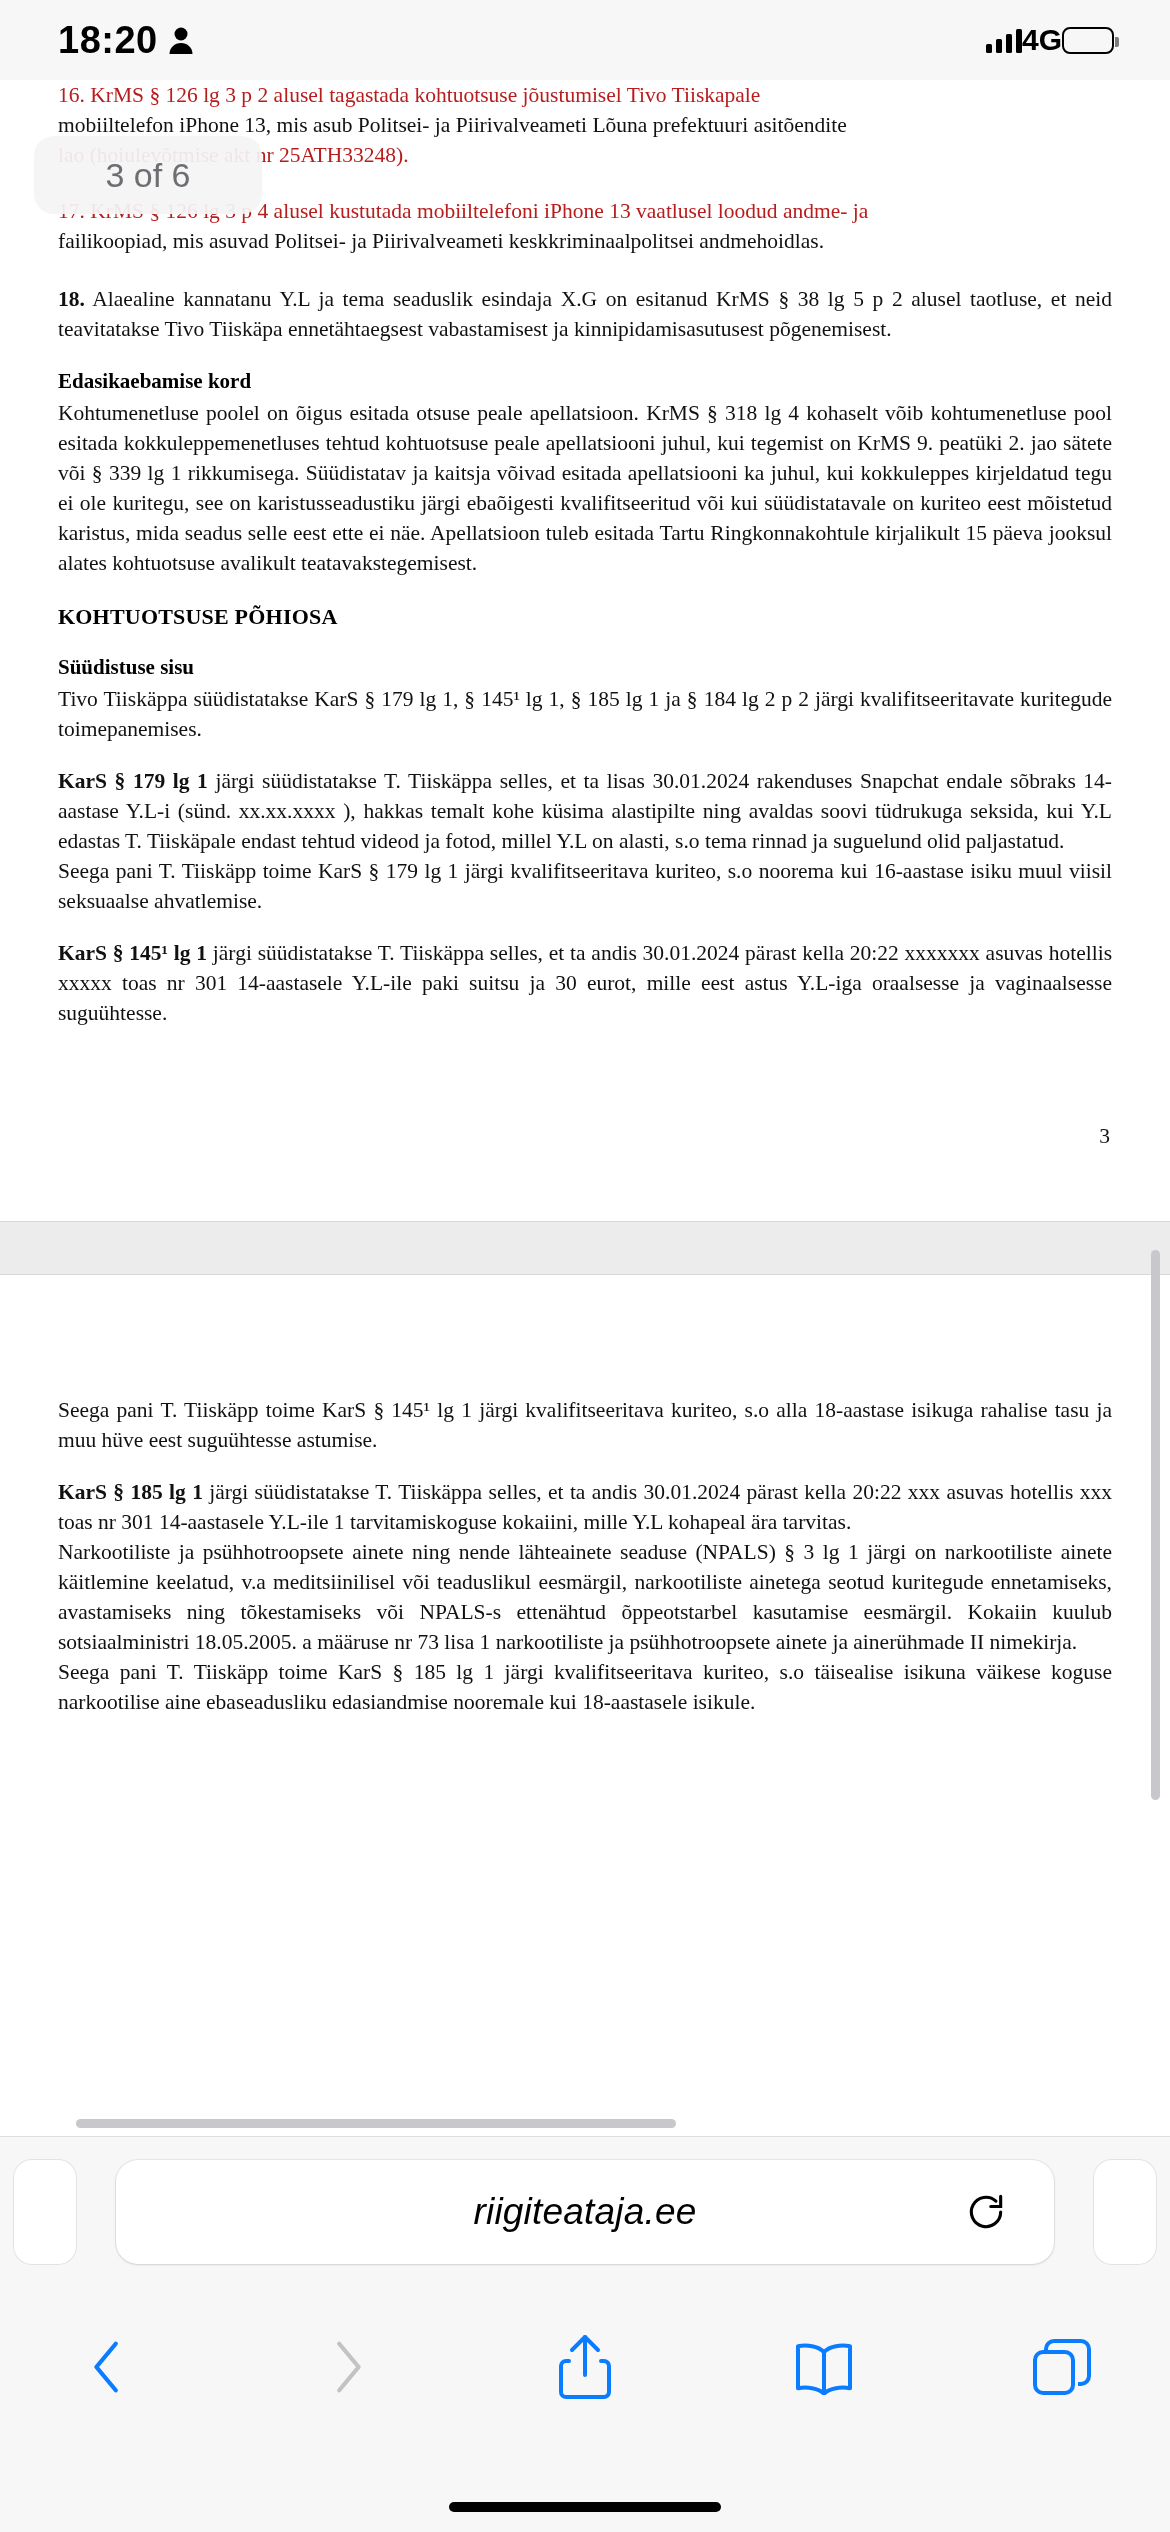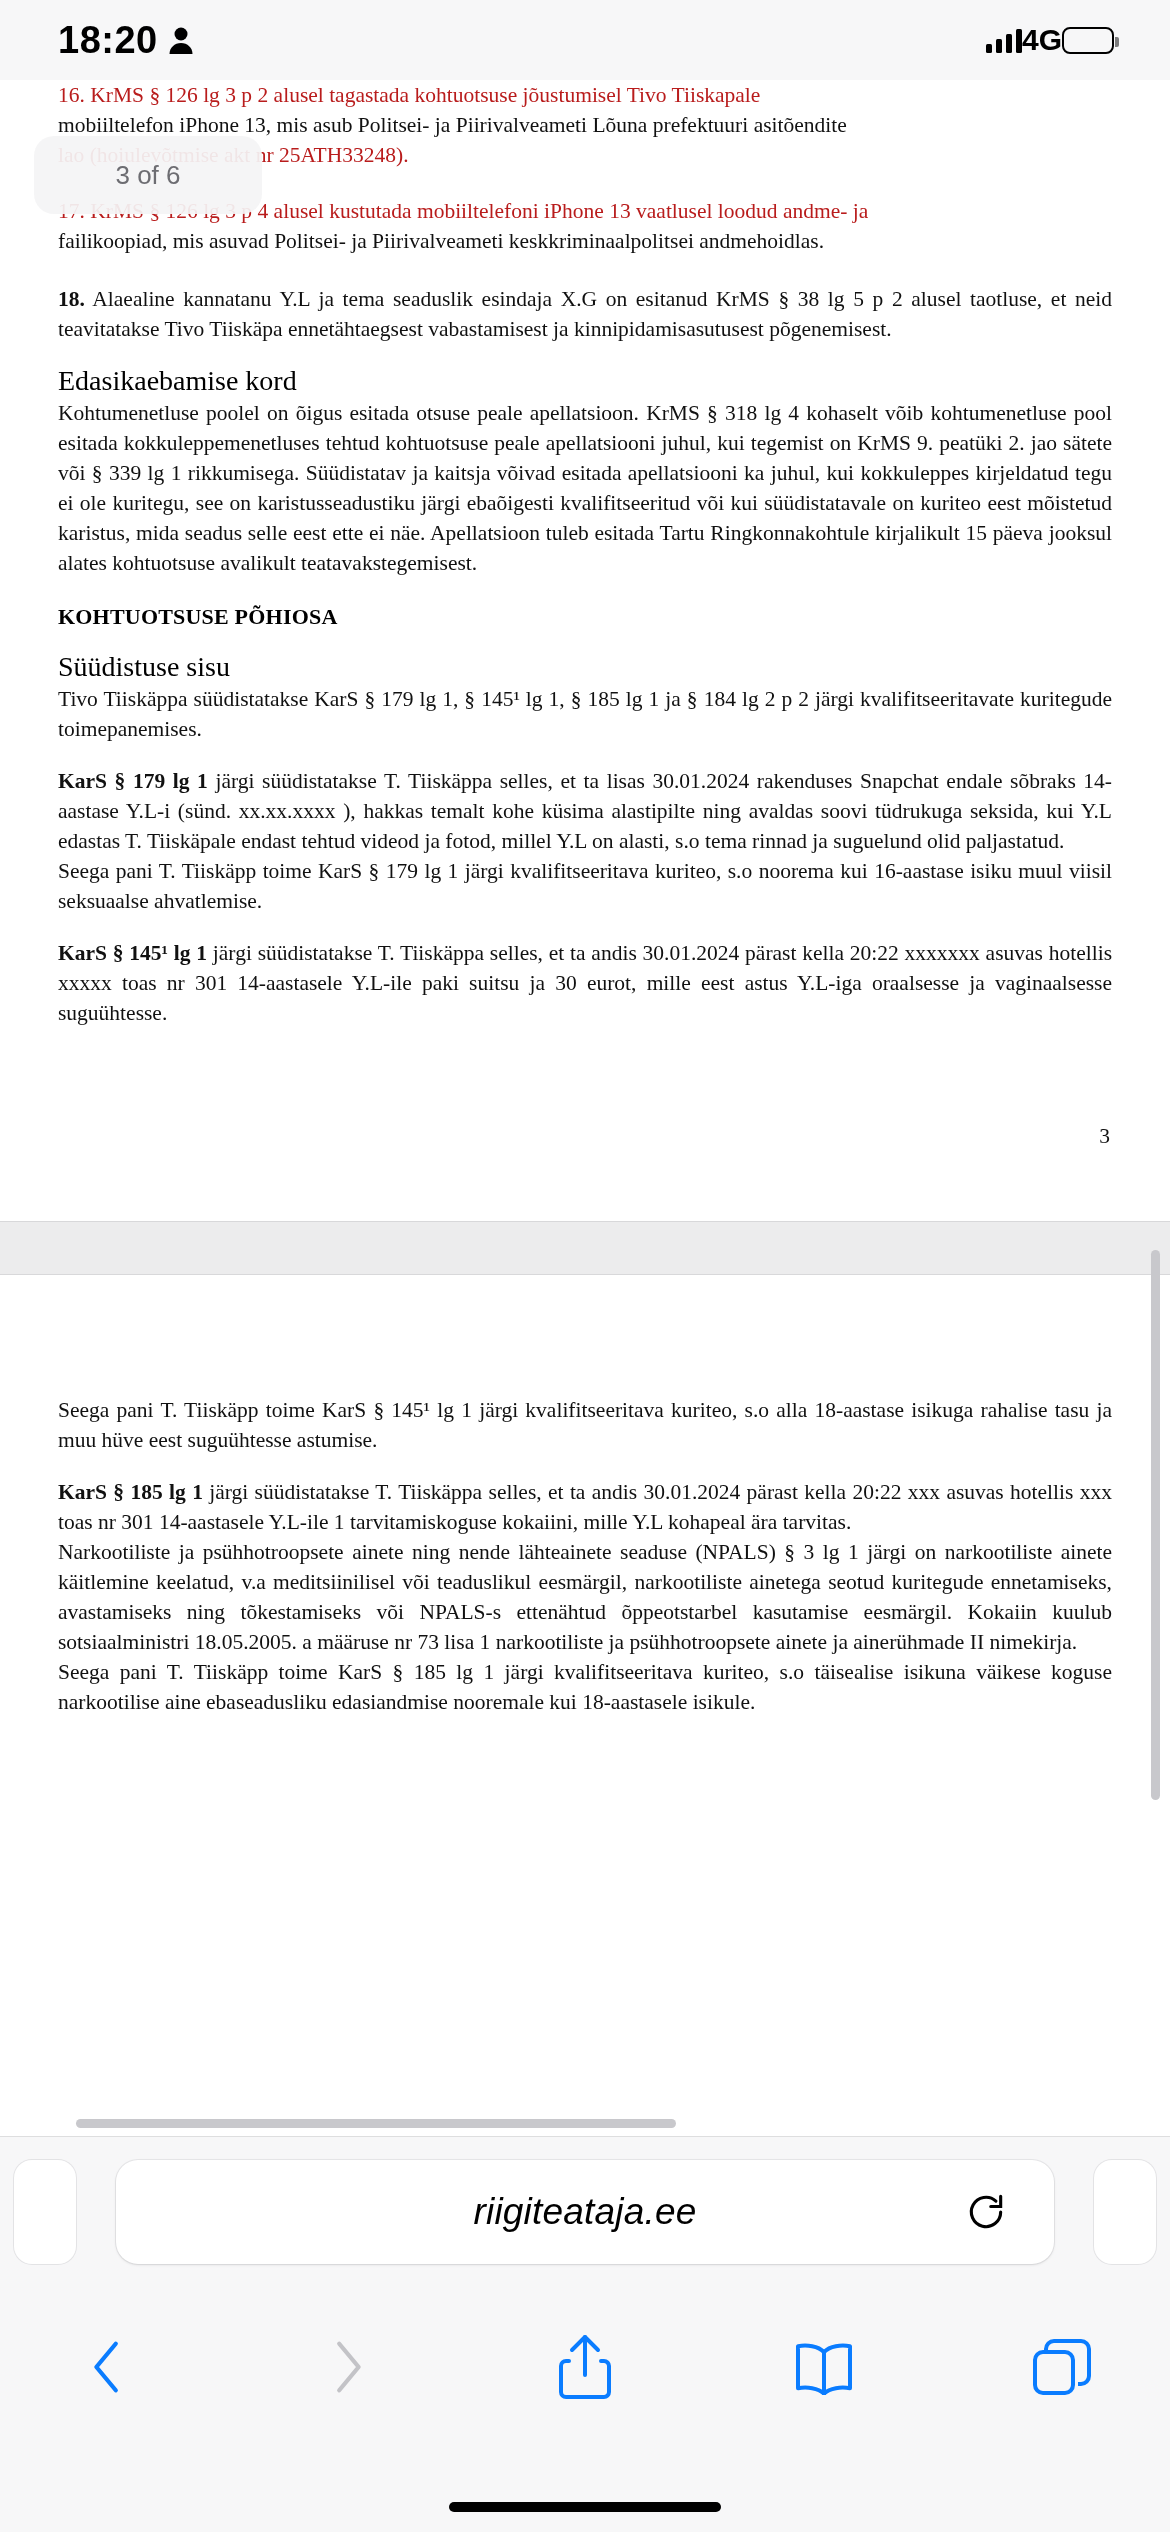--- a/index.html
+++ b/index.html
@@ -117,22 +117,22 @@
     font-size: 21.5px;
     line-height: 30px;
     text-align: justify;
     color: #111;
     margin-bottom: 0;
   }
   p.spaced { margin-bottom: 22px; }
   p.tight { margin-bottom: 0; }
   .b { font-weight: bold; }
   .h-sub {
-    font-size: 28px;
-    font-weight: normal;
+    font-size: 21px;
+    font-weight: bold;
     line-height: 30px;
     margin-bottom: 2px;
   }
   .h-main {
     font-size: 22px;
     font-weight: bold;
     line-height: 30px;
     margin: 24px 0 20px 0;
     letter-spacing: .2px;
   }
@@ -153,21 +153,21 @@
     left: 34px;
     top: 136px;
     width: 228px;
     height: 78px;
     background: rgba(244,244,245,0.93);
     border-radius: 20px;
     display: flex;
     align-items: center;
     justify-content: center;
     font-family: "Liberation Sans", sans-serif;
-    font-size: 26px;
+    font-size: 34px;
     color: #6d6d72;
     z-index: 5;
   }
 
   
   .vscroll {
     position: absolute;
     right: 10px;
     top: 1170px;
     width: 9px;

